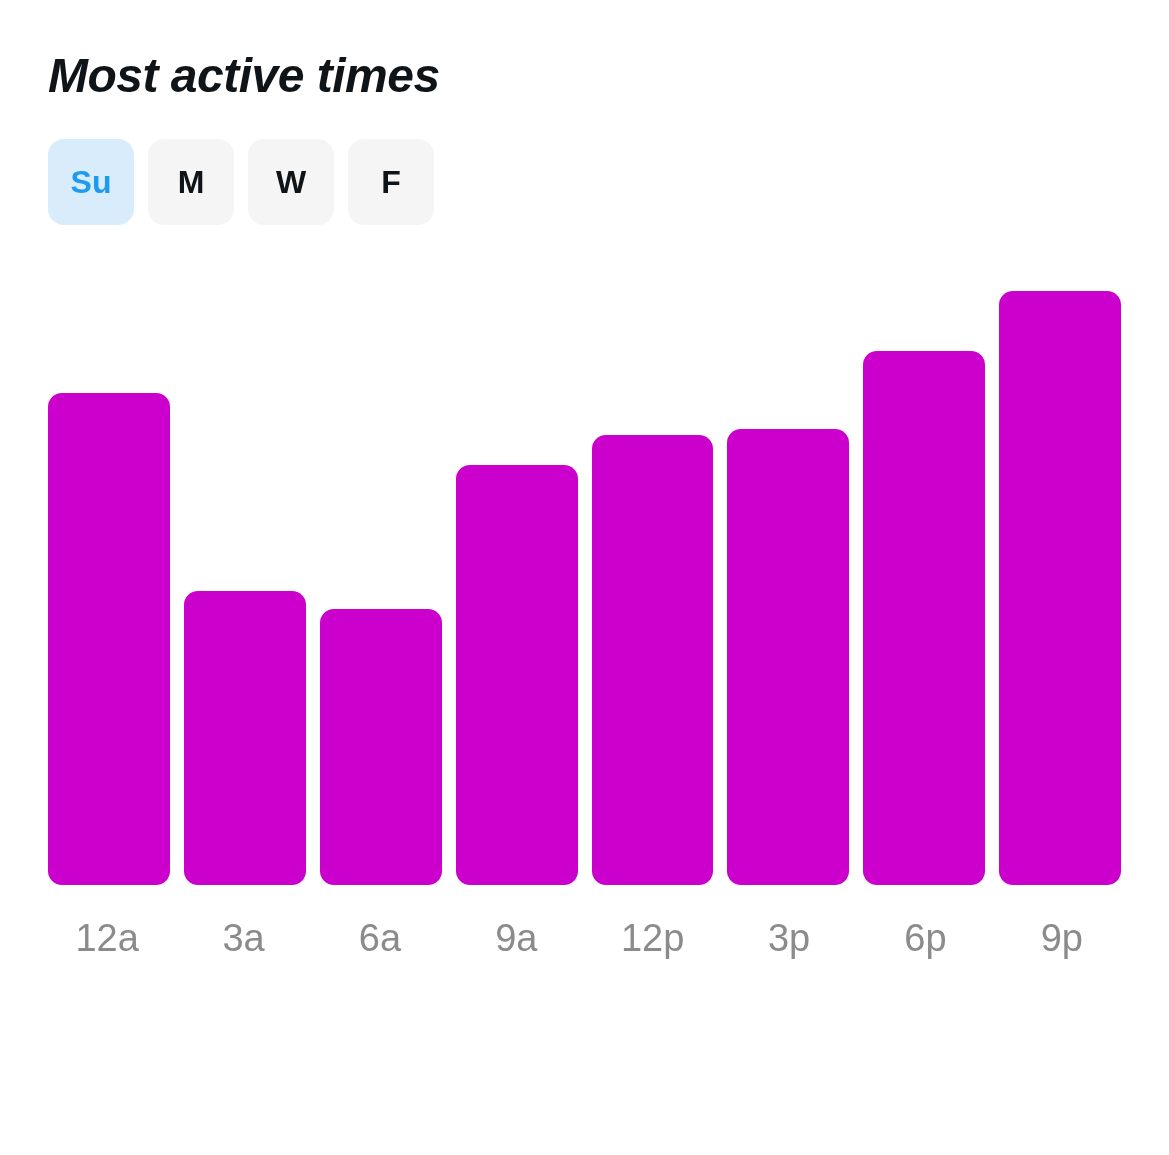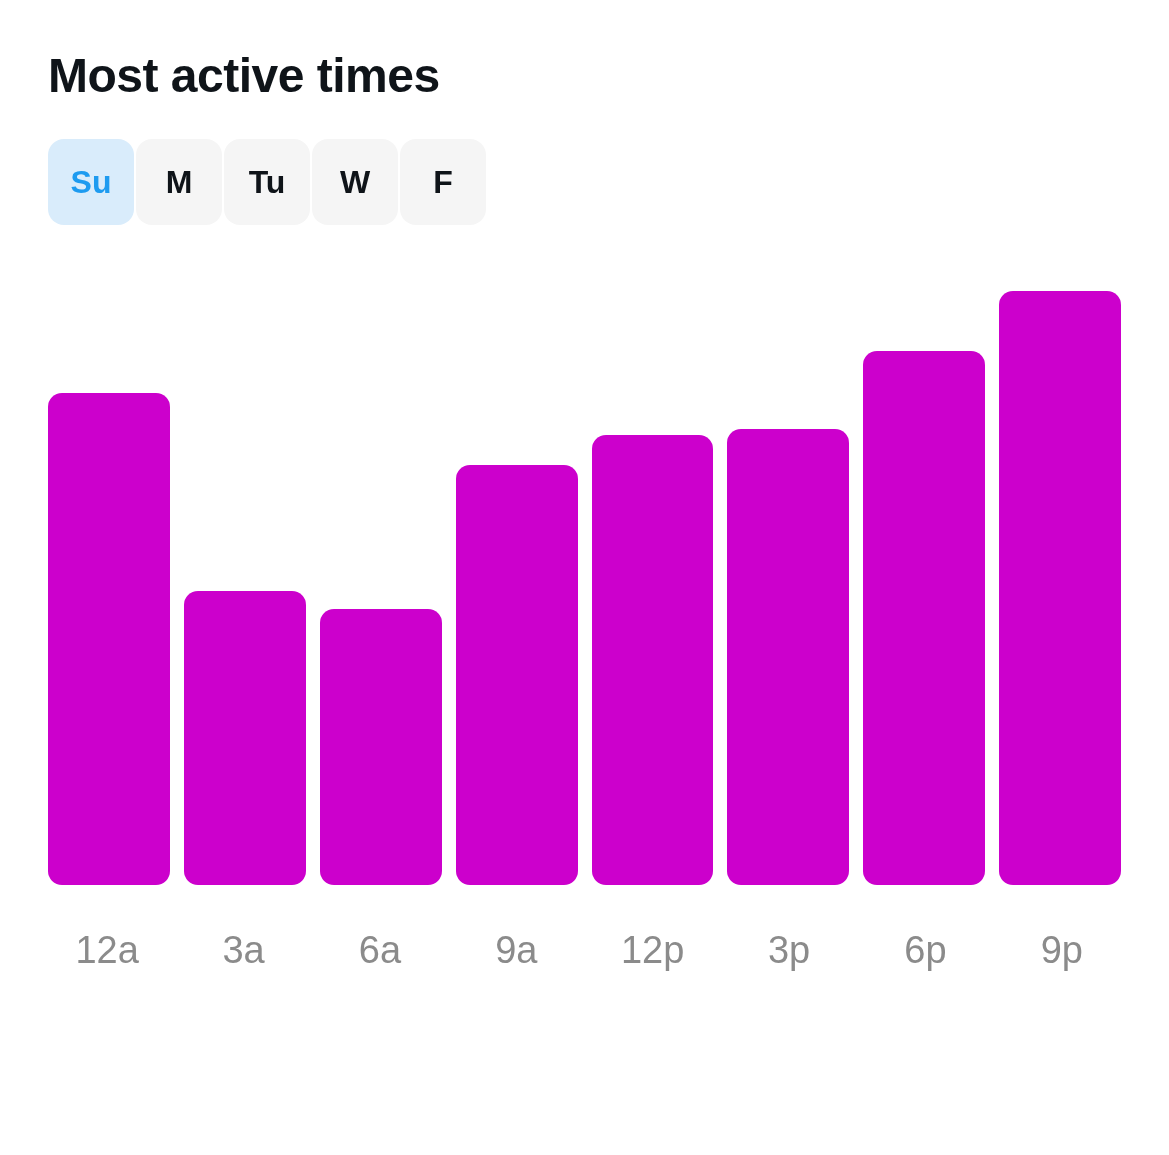--- a/index.html
+++ b/index.html
@@ -16,24 +16,25 @@
     }
     .container {
       width: 100%;
     }
     .title {
       font-size: 48px;
       font-weight: 800;
       color: #0f1419;
       margin-bottom: 36px;
       letter-spacing: -0.5px;
+      font-style: italic;
     }
     .day-tabs {
       display: flex;
-      gap: 2px;
+      gap: 14px;
       margin-bottom: 60px;
     }
     .day-tab {
       width: 86px;
       height: 86px;
       border-radius: 16px;
       background: #f5f5f5;
       color: #0f1419;
       font-size: 32px;
       font-weight: 700;
@@ -57,41 +58,40 @@
     }
     .bar {
       flex: 1;
       border-radius: 14px 14px 14px 14px;
       min-width: 0;
     }
     .x-axis {
       display: flex;
       justify-content: space-between;
       gap: 18px;
-      margin-top: 44px;
+      margin-top: 32px;
       width: 100%;
     }
     .x-label {
       flex: 1;
       text-align: center;
       font-size: 38px;
       font-weight: 400;
       color: #8b8b8b;
     }
   </style>
 </head>
 <body>
 
 <div class="container">
   <h1 class="title">Most active times</h1>
 
   <div class="day-tabs">
     <button class="day-tab active">Su</button>
     <button class="day-tab">M</button>
-    <button class="day-tab">Tu</button>
     <button class="day-tab">W</button>
     <button class="day-tab">F</button>
   </div>
 
   <div class="chart-area">
     <div class="bar" style="height: 82%; background: rgb(204, 0, 204);"></div>
     <div class="bar" style="height: 49%; background: rgb(204, 0, 204);"></div>
     <div class="bar" style="height: 46%; background: rgb(204, 0, 204);"></div>
     <div class="bar" style="height: 70%; background: rgb(204, 0, 204);"></div>
     <div class="bar" style="height: 75%; background: rgb(204, 0, 204);"></div>

